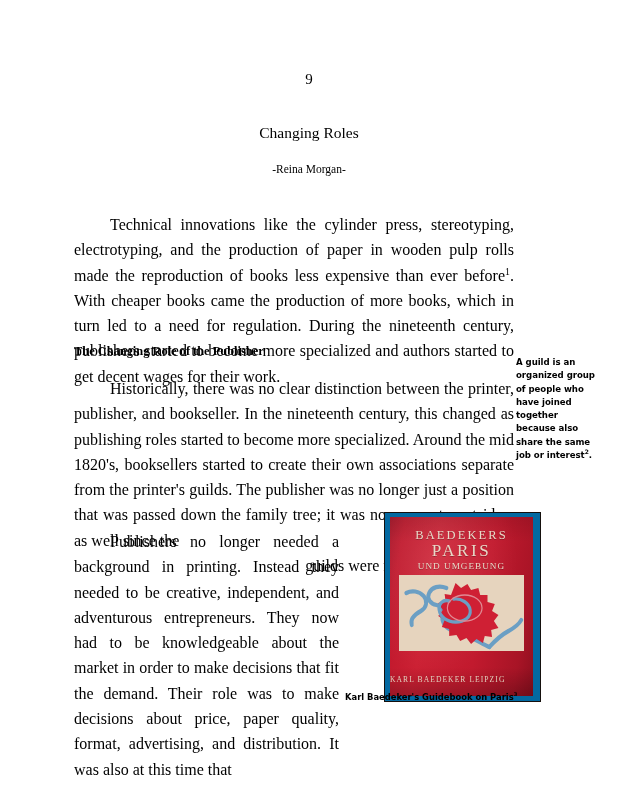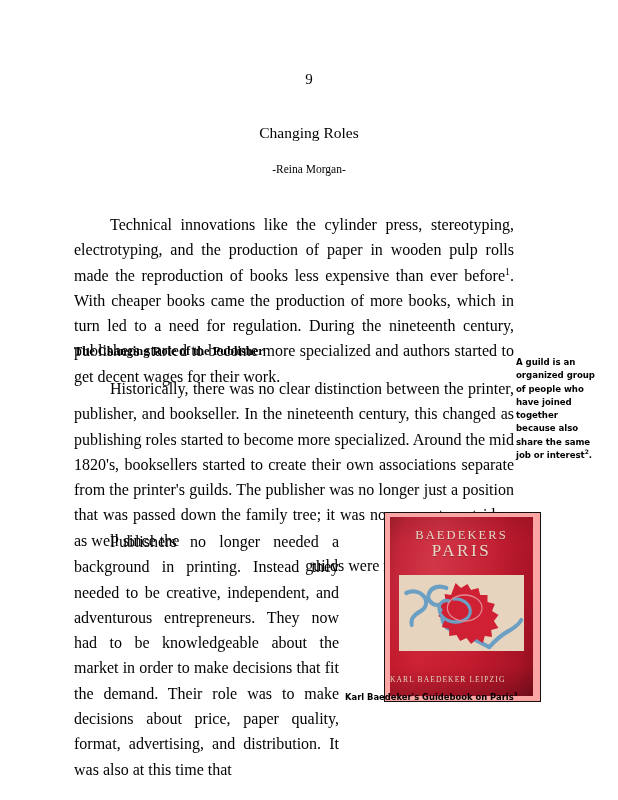--- a/index.html
+++ b/index.html
@@ -114,21 +114,21 @@
   .figure {
     position: absolute;
     top: 497px;
     left: 345px;
     width: 155px;
     height: 188px;
   }
   .book-frame {
     position: absolute;
     inset: 0;
-    background: #fca5a5;
+    background: #0369a1;
     padding: 4px 7px 5px 5px;
     box-sizing: border-box;
     box-shadow: 0 0 0 1px #15100d;
   }
   .book-cover {
     position: relative;
     width: 100%;
     height: 100%;
     background:
       linear-gradient(100deg, #a81528 0%, #c0182c 9%, #cc2033 30%, #c21a2e 62%, #a81426 88%, #8d0f1f 100%);
@@ -239,20 +239,21 @@
 
   <aside class="callout"><span>A guild is an organized group of people who have joined together because also share the same job or interest</span><sup>2</sup><span>.</span></aside>
 
   <figure class="figure">
     <div class="book-frame">
       <div class="book-cover">
 
         <div class="cover-title">
           <span>BAEDEKERS</span>
           <span class="l2">PARIS</span>
+          <span class="l3">UND UMGEBUNG</span>
         </div>
 
         <div class="cover-map">
           <svg width="100%" height="100%" viewBox="0 0 137 76" preserveAspectRatio="none">
             <rect x="0" y="0" width="137" height="76" fill="#e6d4be"></rect>
             <path d="M52 13 C44 10 36 12 33 18 C30 24 35 29 41 30 C47 31 50 35 48 40
                      C46 46 50 52 57 55 C64 58 72 60 80 63 C87 66 93 70 99 72" fill="none" stroke="#6b9fc4" stroke-width="4.2" stroke-linecap="round" stroke-linejoin="round"></path>
             <path d="M8 18 C14 15 22 16 27 21 C32 26 30 33 24 36 C18 39 12 44 14 50" fill="none" stroke="#6b9fc4" stroke-width="4.2" stroke-linecap="round" stroke-linejoin="round"></path>
             <path d="M99 72 C105 66 112 60 120 56 C126 53 131 50 134 45" fill="none" stroke="#6b9fc4" stroke-width="4.2" stroke-linecap="round" stroke-linejoin="round"></path>
             <path d="M62 8 L68 13 L75 9 L79 15 L87 13 L89 20 L97 20 L97 27 L105 29

